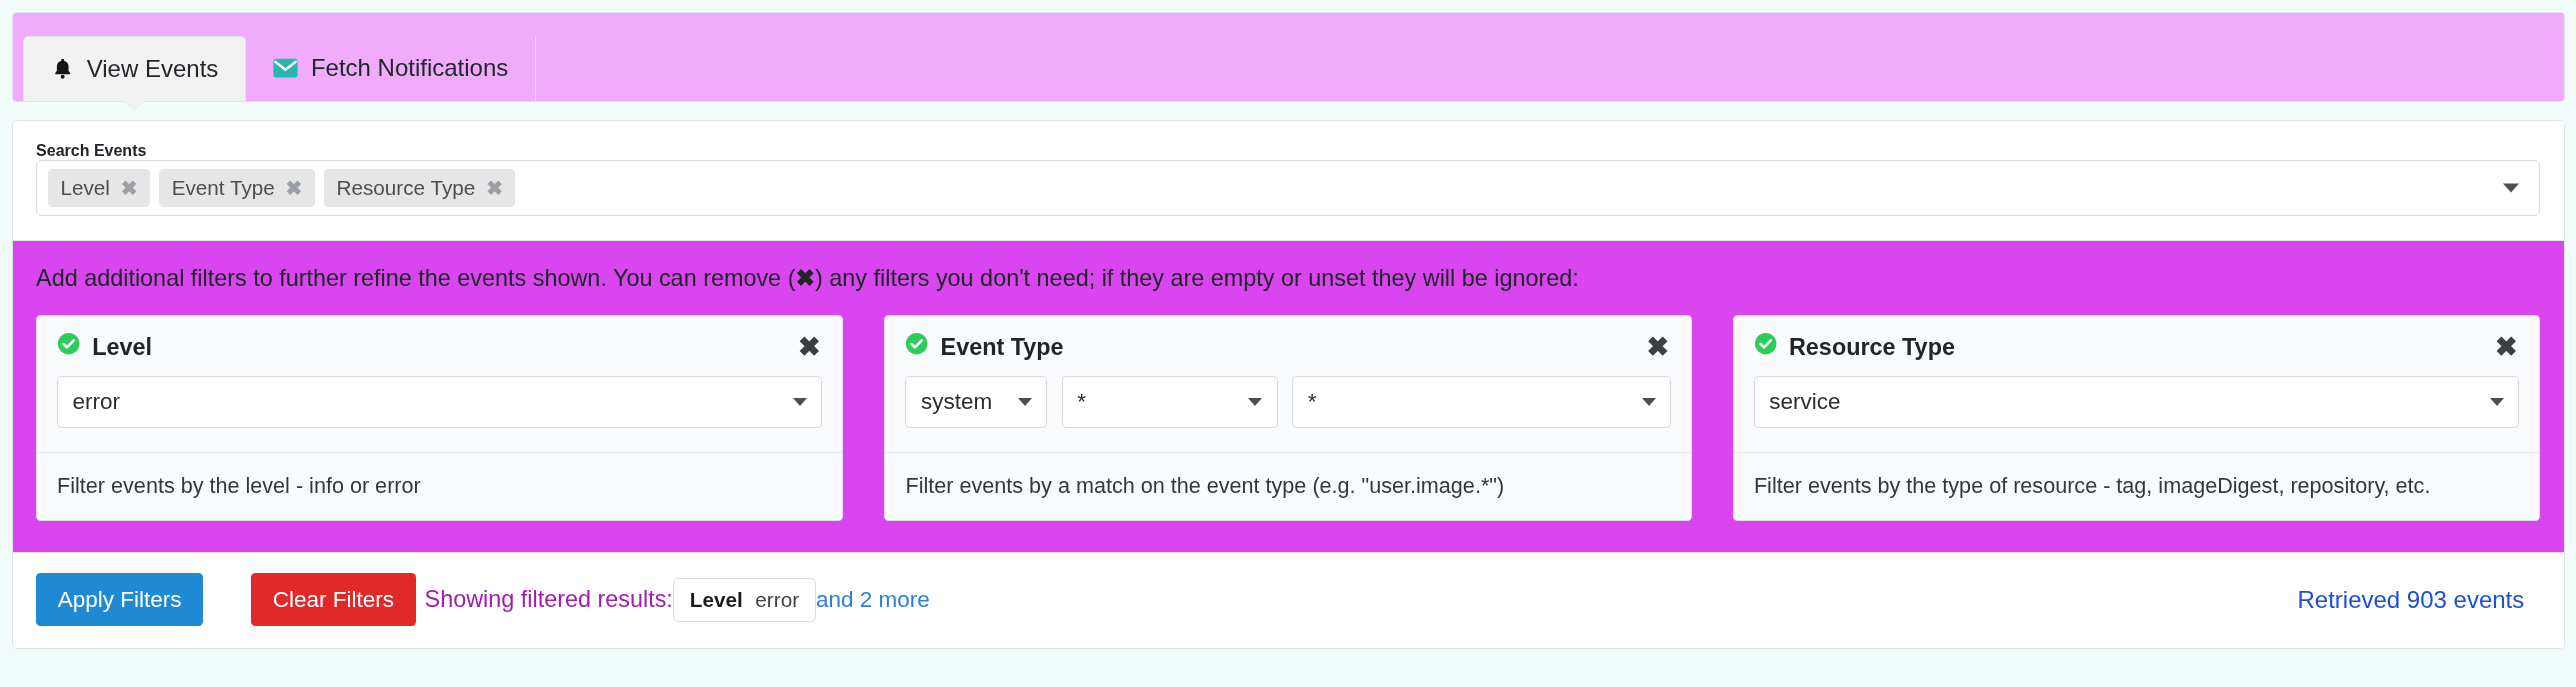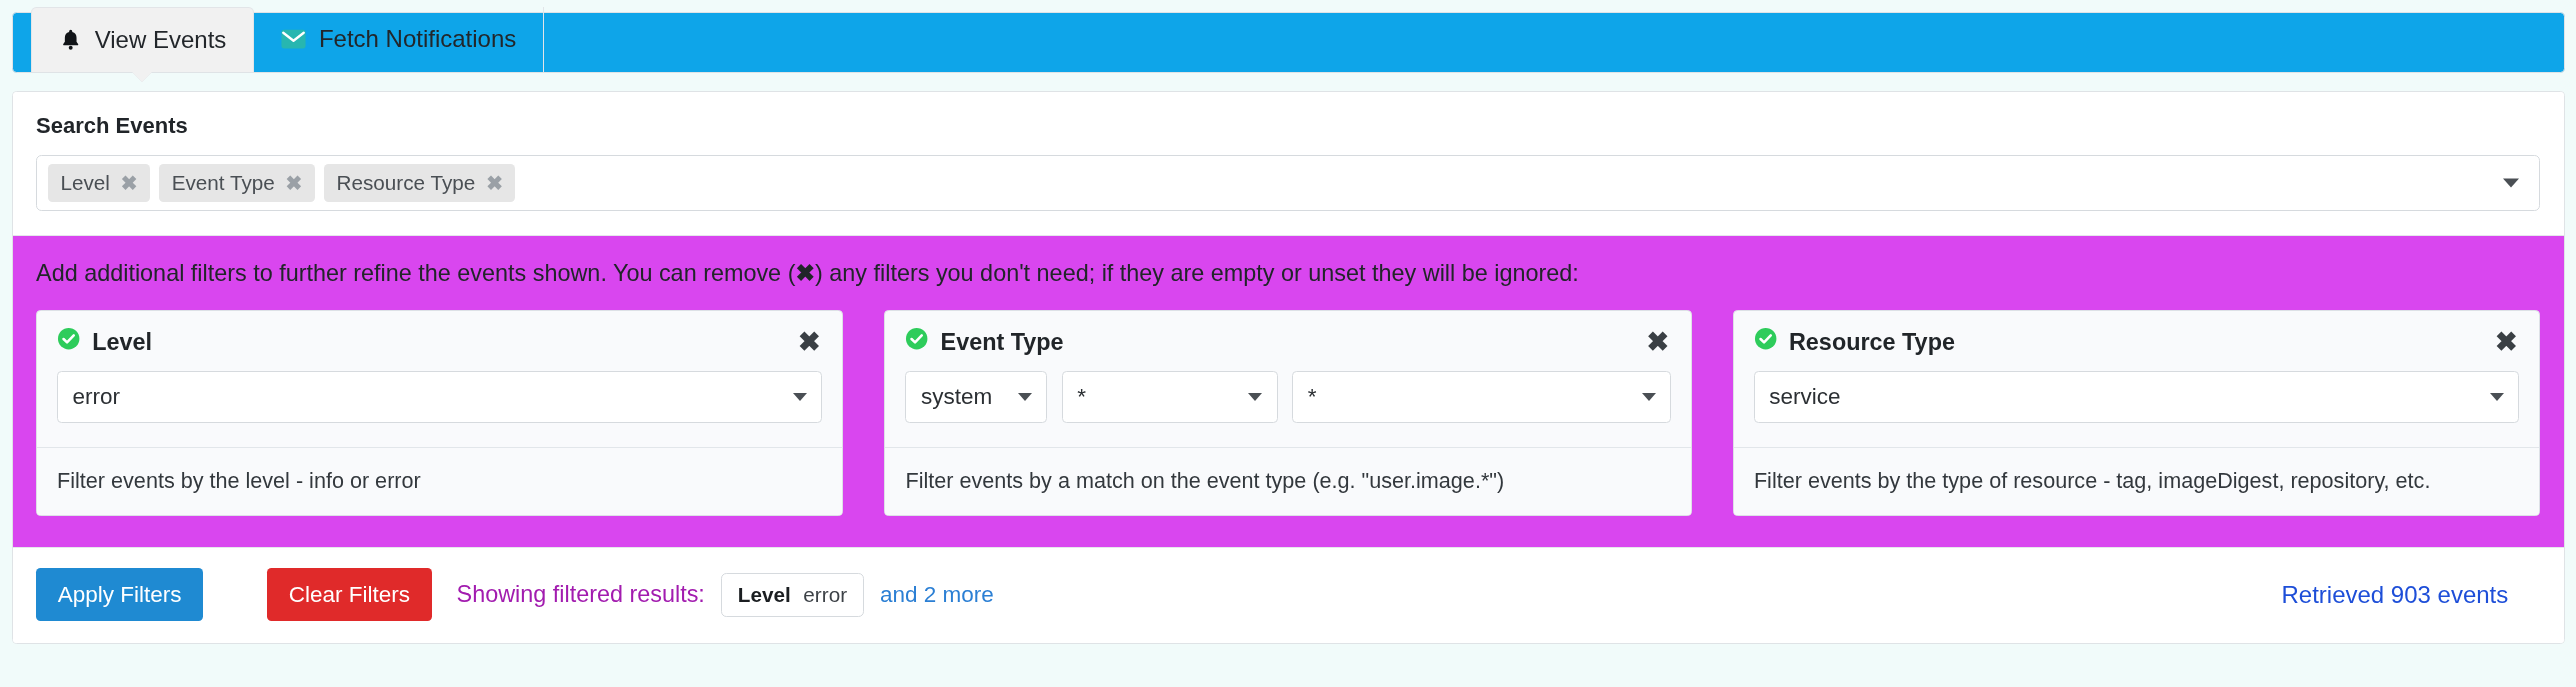--- a/index.html
+++ b/index.html
@@ -12,23 +12,23 @@
     font-size: 22.5px;
     color: #212529;
     overflow: hidden;
   }
 
   
   .tabbar {
     position: relative;
     display: flex;
     align-items: flex-end;
-    height: 61px;
-    padding-left: 18px;
-    background: #0ea5e9;
+    height: 90px;
+    padding-left: 10px;
+    background: #f0abfc;
     border: 0.9px solid #dfe3e6;
     border-radius: 4.5px;
     margin: 11.7px 11.7px 0 11.7px;
     width: 2553px;
   }
   .tab {
     position: relative;
     display: flex;
     align-items: center;
     gap: 12.6px;
@@ -68,24 +68,23 @@
     background: #ffffff;
     border: 0.9px solid #dfe3e6;
     border-radius: 4.5px;
     overflow: hidden;
   }
   .card-search {
     padding: 21.6px 23.4px 23.4px 23.4px;
     background:#fff;
   }
   .search-label {
-    font-size: 22px;
+    font-size: 16px;
     font-weight: bold;
     color: #212529;
-    margin-bottom: 16px;
   }
   .search-box {
     position: relative;
     border: 0.9px solid #d6dade;
     border-radius: 5.4px;
     min-height: 56px;
     display: flex;
     align-items: center;
     padding: 7.2px 54px 7.2px 10.8px;
     gap: 9px;
@@ -213,21 +212,21 @@
     color: #33383d;
     background: #f9fafc;
   }
 
   
   .actionbar {
     display: flex;
     align-items: center;
     padding: 20px 23.4px 21.6px 23.4px;
     background: #ffffff;
-    gap: 16px;
+    gap: 0;
   }
   .btn {
     border: none;
     border-radius: 4.5px;
     color: #fff;
     font-size: 22.5px;
     font-family: "Liberation Sans", sans-serif;
     padding: 13.5px 21.6px;
     cursor: pointer;
     white-space: nowrap;

